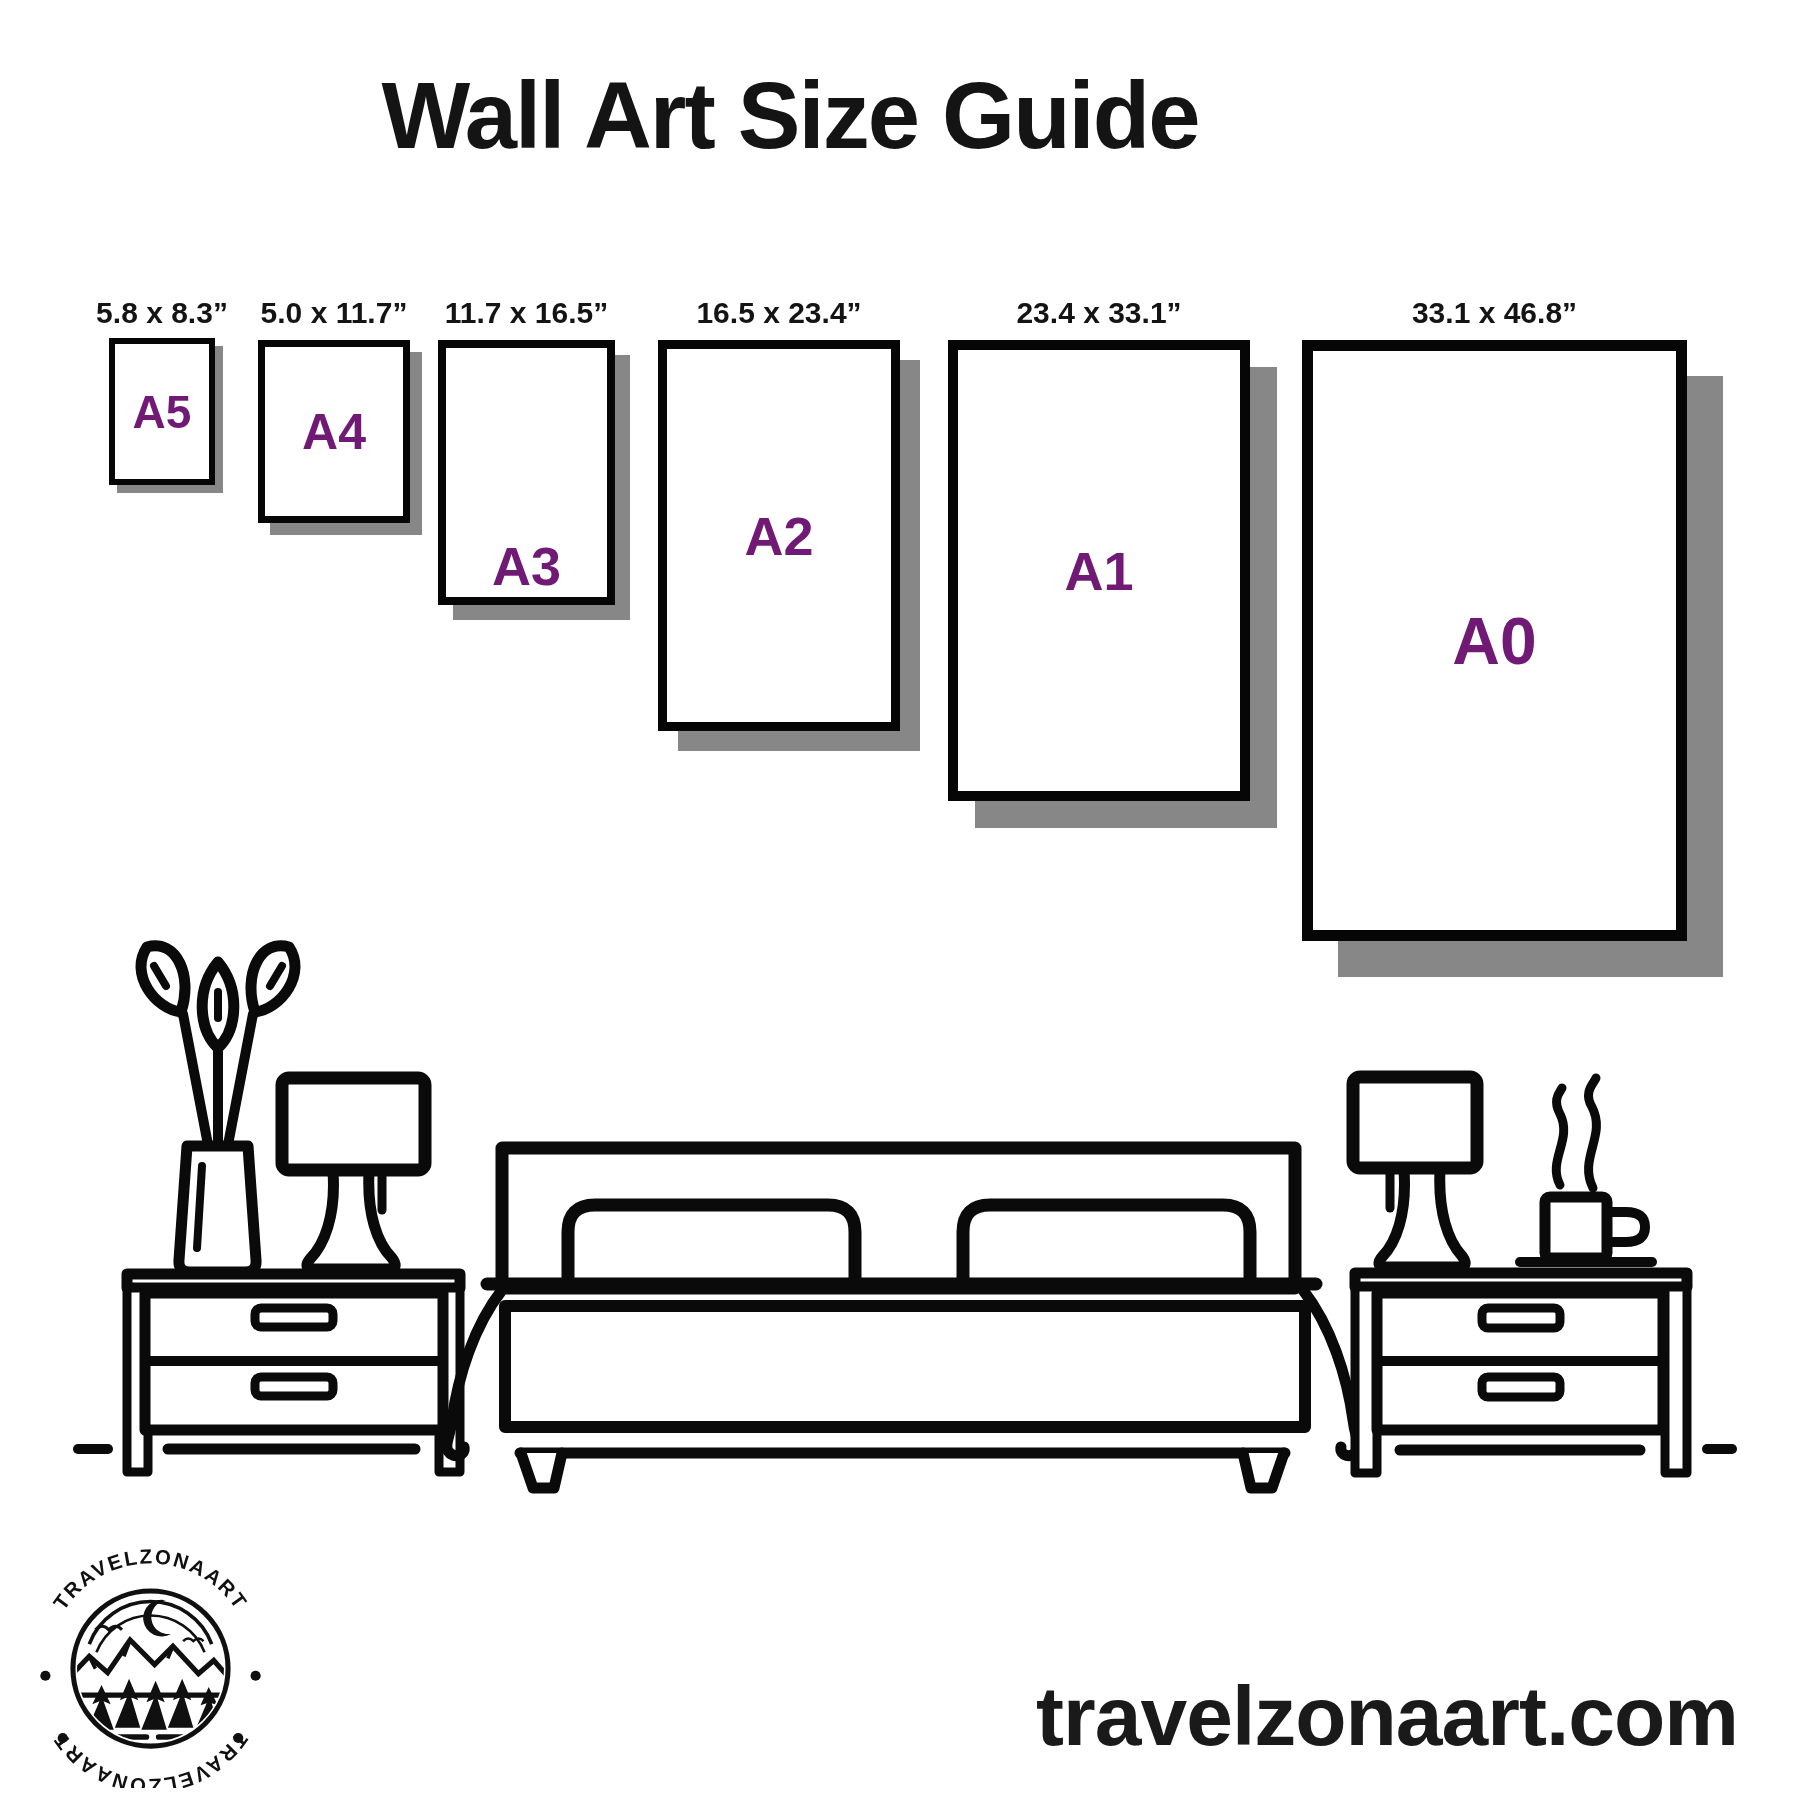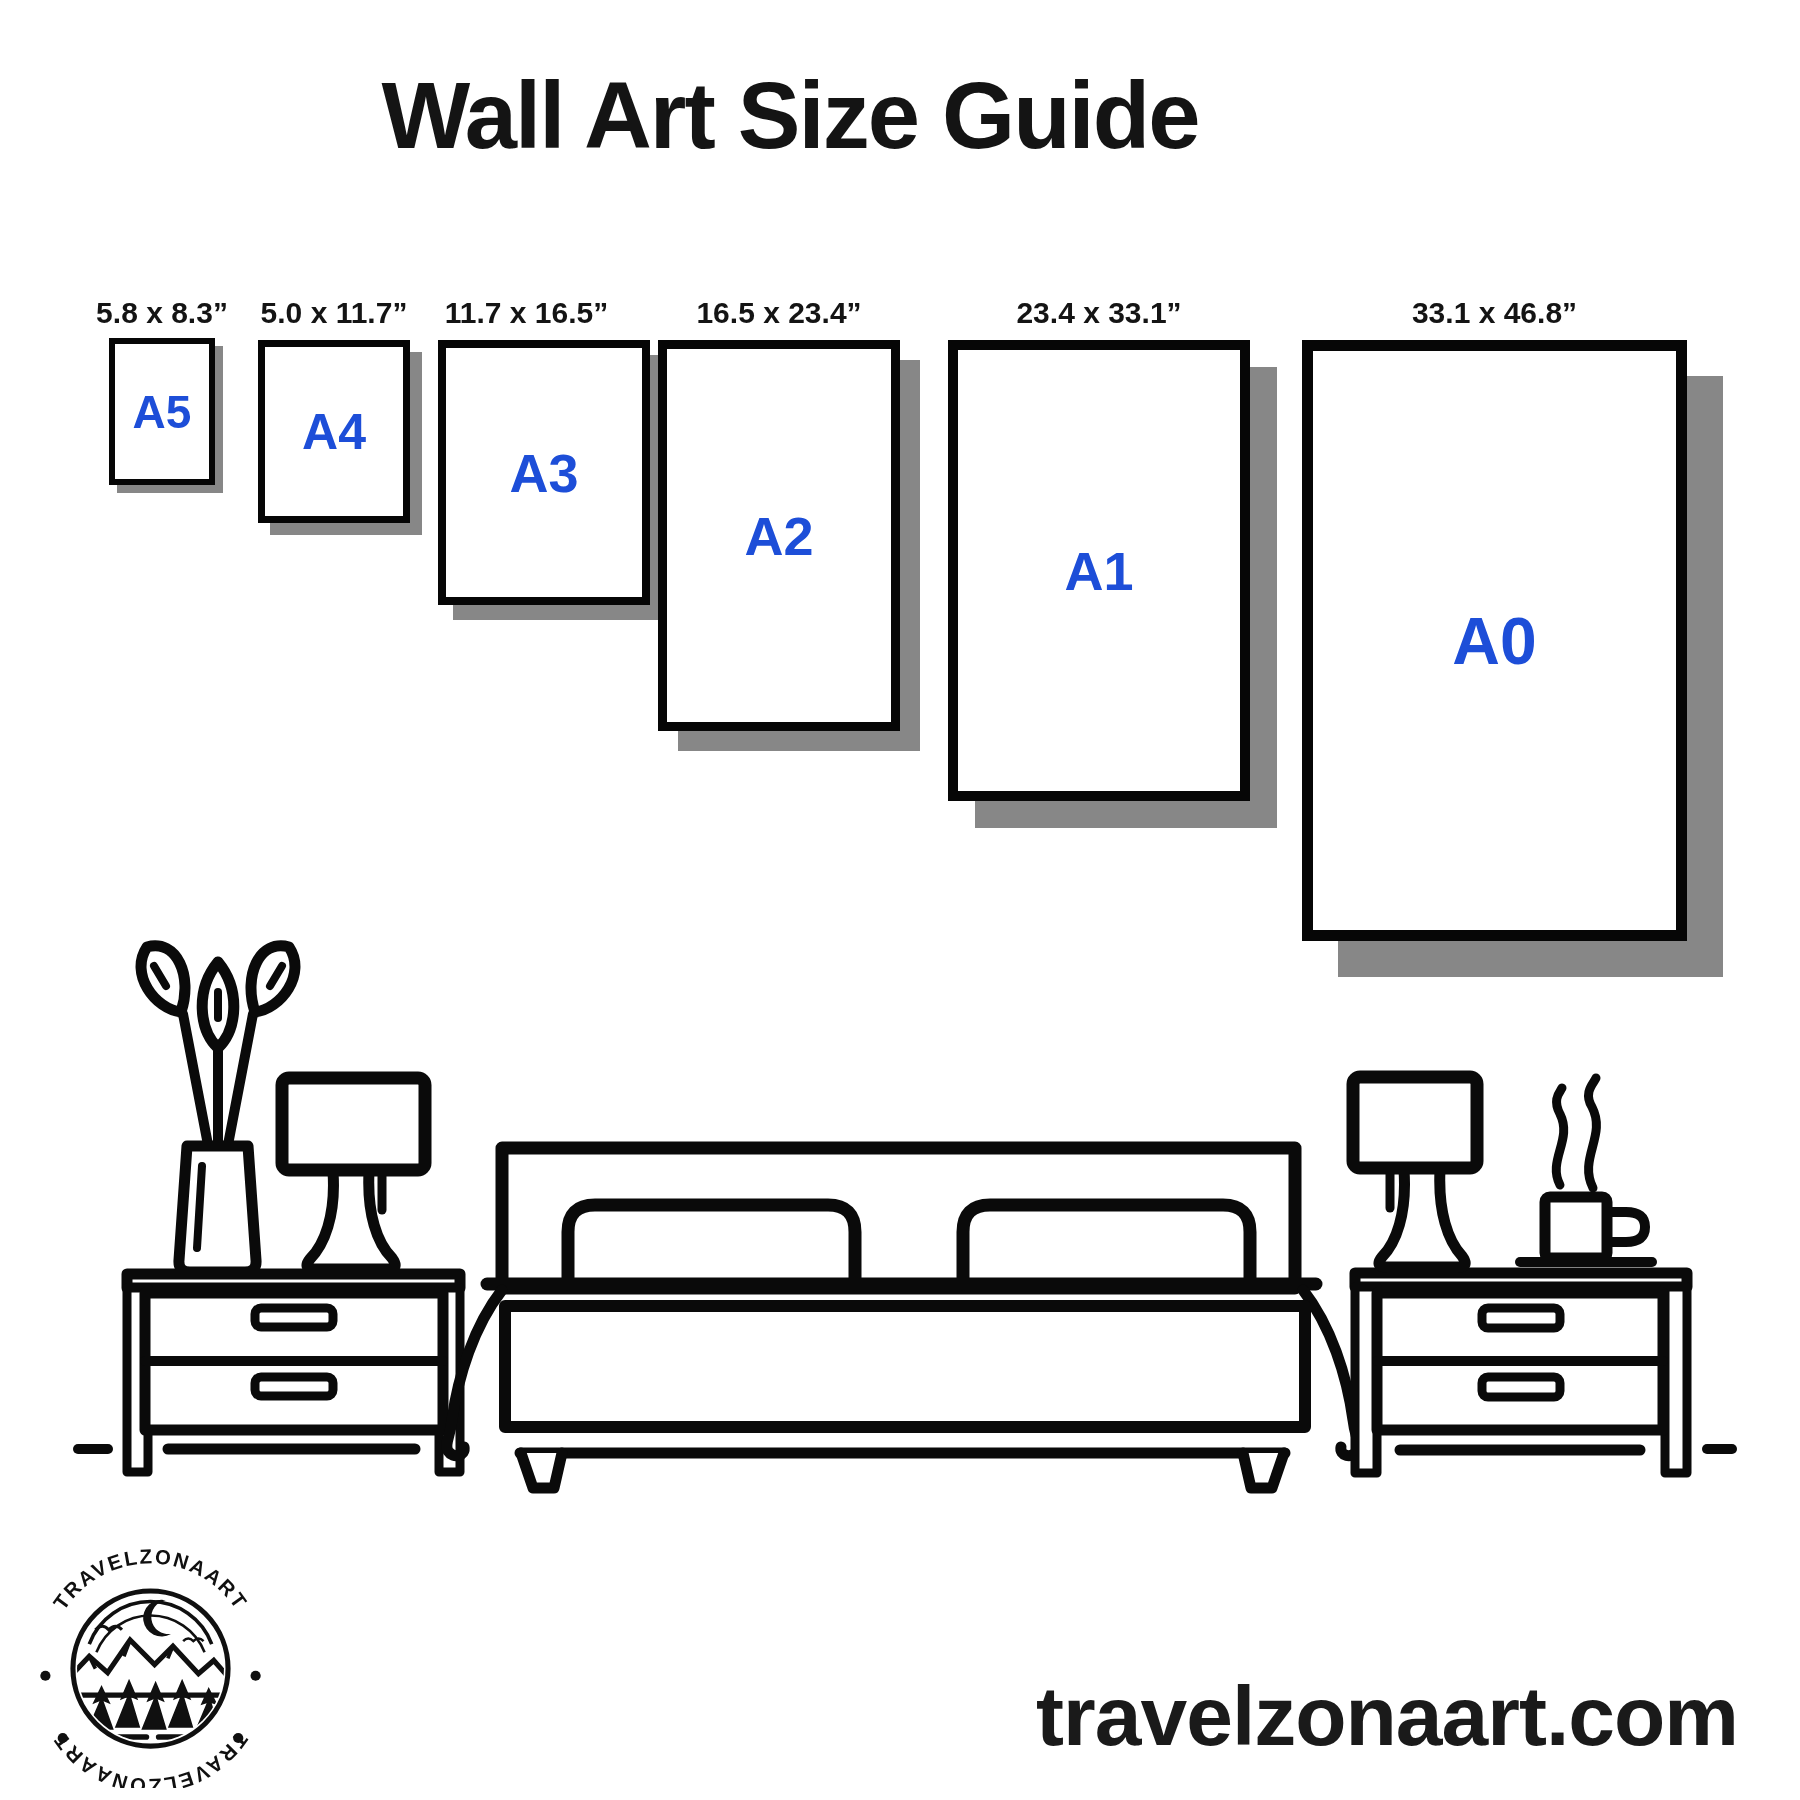--- a/index.html
+++ b/index.html
@@ -1,21 +1,21 @@
 <!DOCTYPE html>
 <html><head>
 <meta charset="utf-8">
 <style>
   html,body{margin:0;padding:0;background:#ffffff;width:1800px;height:1800px;overflow:hidden;}
   .canvas{position:relative;width:1800px;height:1800px;background:#fff;font-family:"Liberation Sans",sans-serif;}
   .page-title{position:absolute;left:90px;top:62px;width:1400px;text-align:center;
     font-size:94px;font-weight:bold;letter-spacing:-2px;color:#141414;}
   .frame{position:absolute;background:#fff;border-style:solid;border-color:#060606;
     box-sizing:border-box;display:flex;align-items:center;justify-content:center;}
-  .frame .letter{font-weight:bold;color:#1d4ed8;}
+  .frame .letter{font-weight:bold;color:#701a75;}
   .dim-label{position:absolute;transform:translateX(-50%);white-space:nowrap;
     font-size:30px;font-weight:bold;color:#141414;text-align:center;}
   .website{position:absolute;right:62px;top:1668px;font-size:84px;font-weight:bold;
     letter-spacing:-1px;color:#1a1a1a;}
   .scene-svg{position:absolute;left:0;top:940px;}
   .logo-svg{position:absolute;left:28px;top:1538px;}
 </style>
 </head>
 <body>
 
@@ -25,21 +25,21 @@
 
   <div id="frames">
       <div class="frame" style="left: 109px; top: 338px; width: 106px; height: 147px; border-width: 6px; box-shadow: rgb(135, 135, 135) 8px 8px 0px;">
         <span class="letter" style="font-size: 46px;">A5</span>
       </div>
       <div class="dim-label" style="left: 162px; top: 296px;">5.8 x 8.3”</div>
       <div class="frame" style="left: 258px; top: 340px; width: 152px; height: 183px; border-width: 7px; box-shadow: rgb(135, 135, 135) 12px 12px 0px;">
         <span class="letter" style="font-size: 50px;">A4</span>
       </div>
       <div class="dim-label" style="left: 334px; top: 296px;">5.0 x 11.7”</div>
-      <div class="frame" style="left: 438px; top: 340px; width: 212px; height: 265px; border-width: 8px; box-shadow: rgb(135, 135, 135) 15px 15px 0px;">
+      <div class="frame" style="left: 438px; top: 340px; width: 177px; height: 265px; border-width: 8px; box-shadow: rgb(135, 135, 135) 15px 15px 0px; align-items: flex-end;">
         <span class="letter" style="font-size: 54px;">A3</span>
       </div>
       <div class="dim-label" style="left: 526.5px; top: 296px;">11.7 x 16.5”</div>
       <div class="frame" style="left: 658px; top: 340px; width: 242px; height: 391px; border-width: 9px; box-shadow: rgb(135, 135, 135) 20px 20px 0px;">
         <span class="letter" style="font-size: 54px;">A2</span>
       </div>
       <div class="dim-label" style="left: 779px; top: 296px;">16.5 x 23.4”</div>
       <div class="frame" style="left: 948px; top: 340px; width: 302px; height: 461px; border-width: 10px; box-shadow: rgb(135, 135, 135) 27px 27px 0px;">
         <span class="letter" style="font-size: 54px;">A1</span>
       </div>

